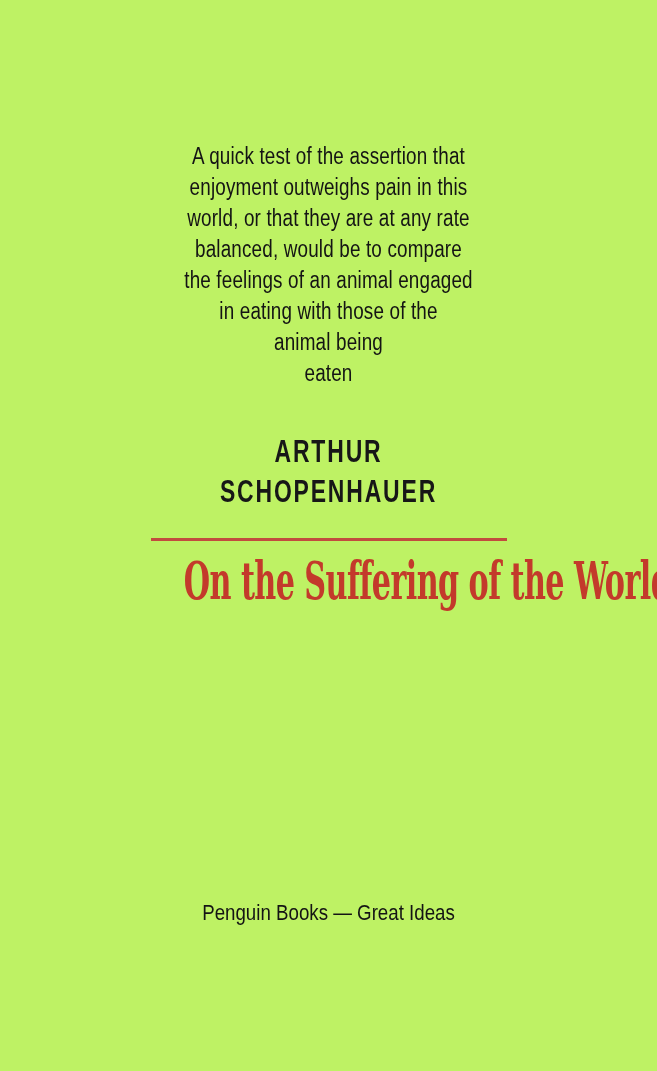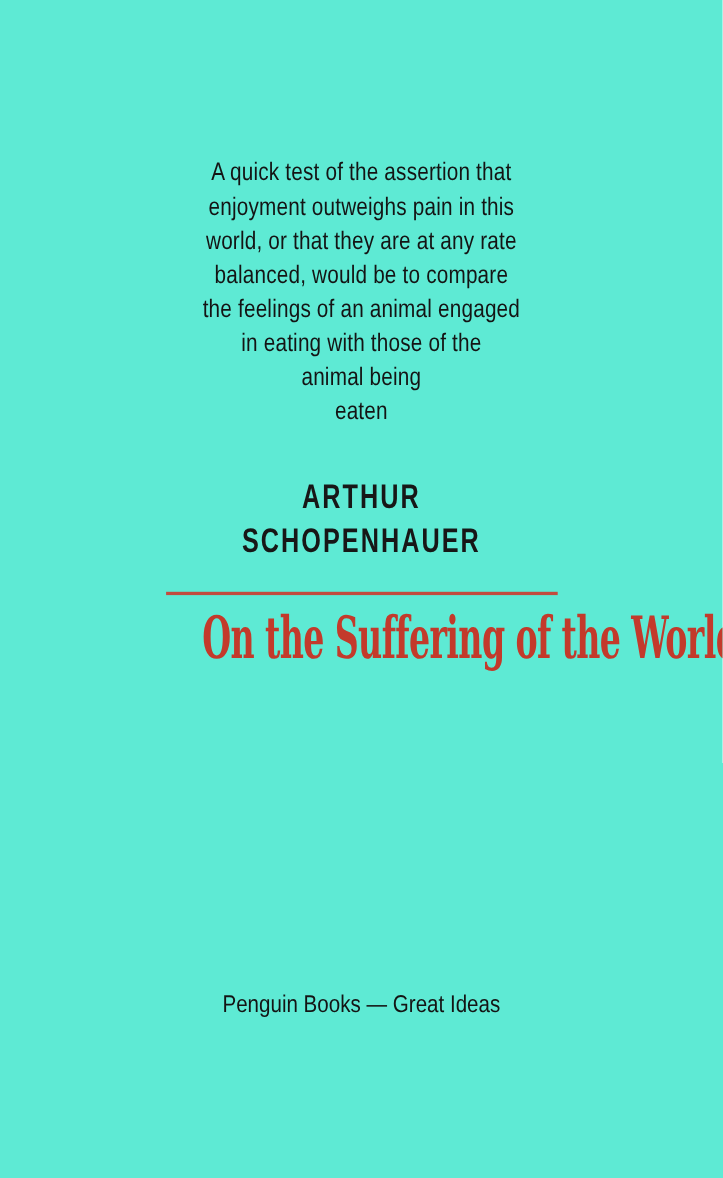--- a/index.html
+++ b/index.html
@@ -4,21 +4,21 @@
 <style>
   html, body {
     margin: 0;
     padding: 0;
     background: #ffffff;
   }
   .cover {
     position: relative;
     width: 657px;
     height: 1071px;
-    background: #5eead4;
+    background: #bef264;
     overflow: hidden;
     font-family: "Liberation Sans", sans-serif;
     color: #121212;
   }
   .centered-block {
     position: absolute;
     left: 0;
     right: 0;
     text-align: center;
   }

